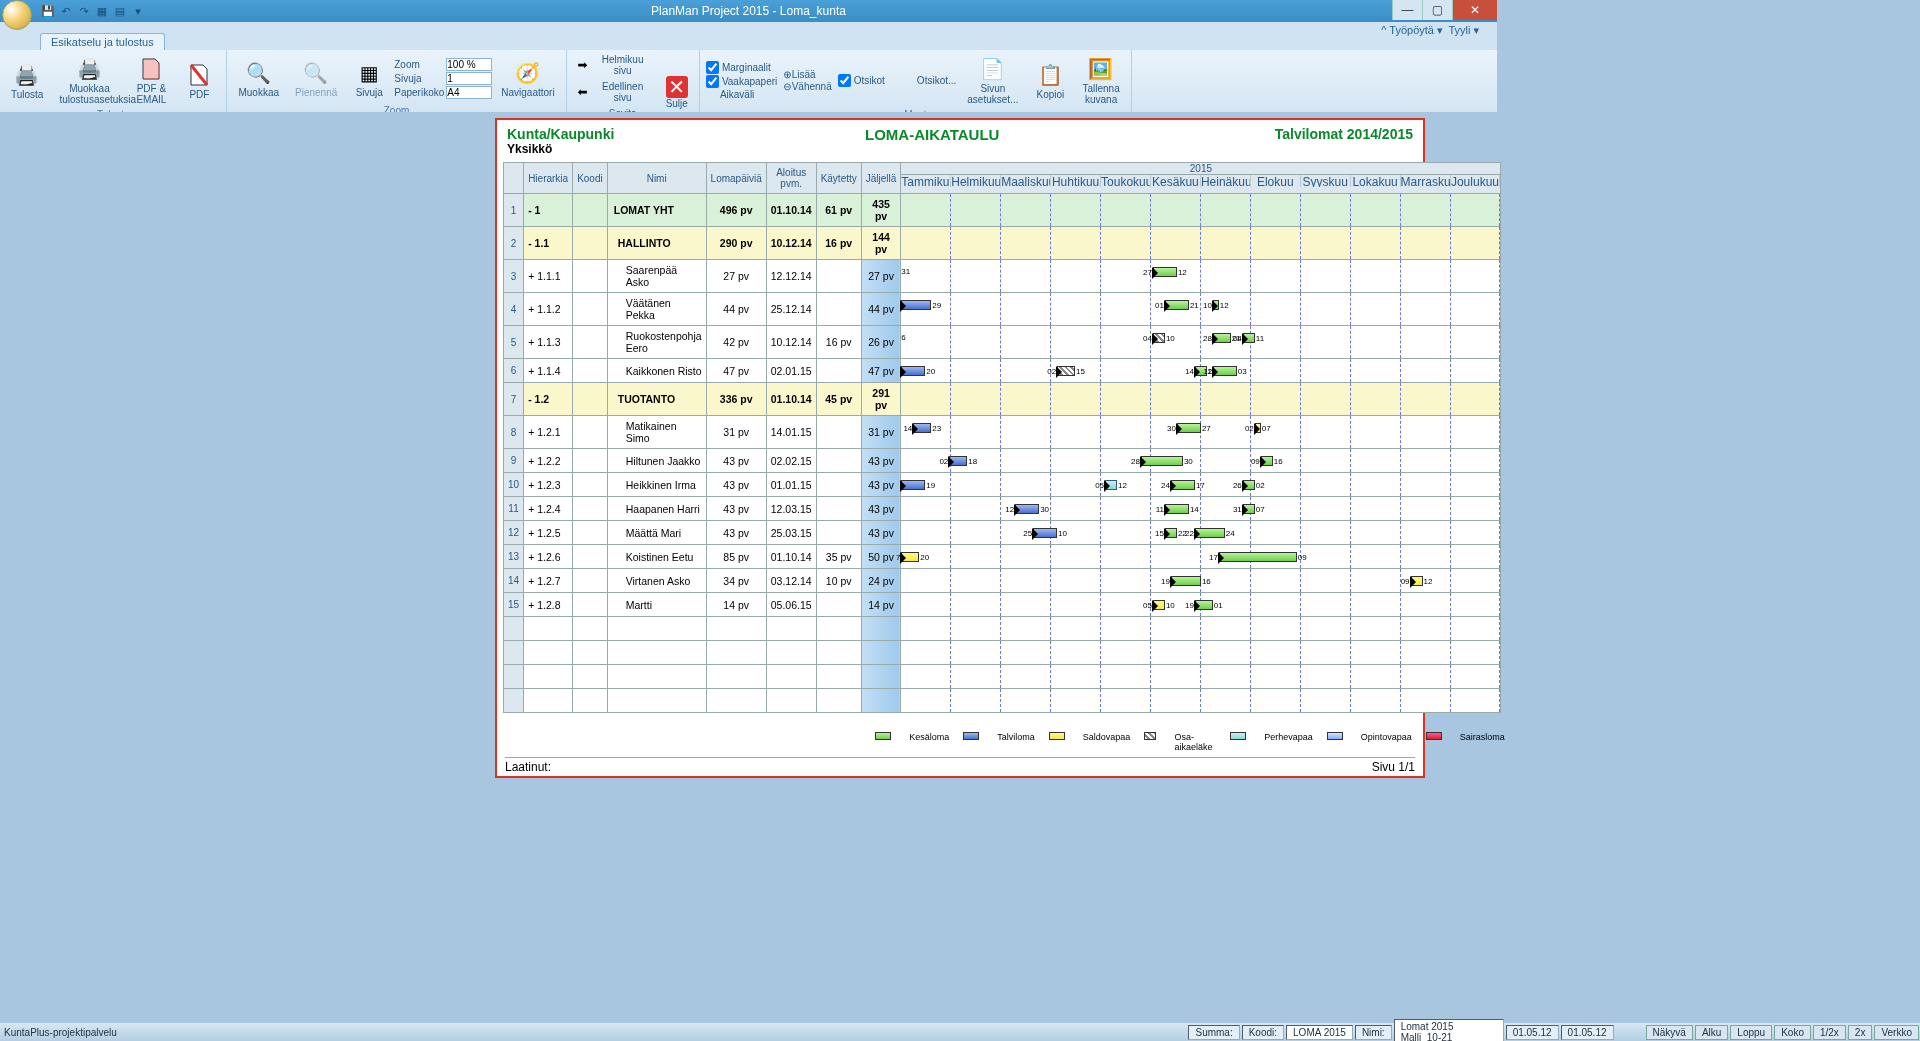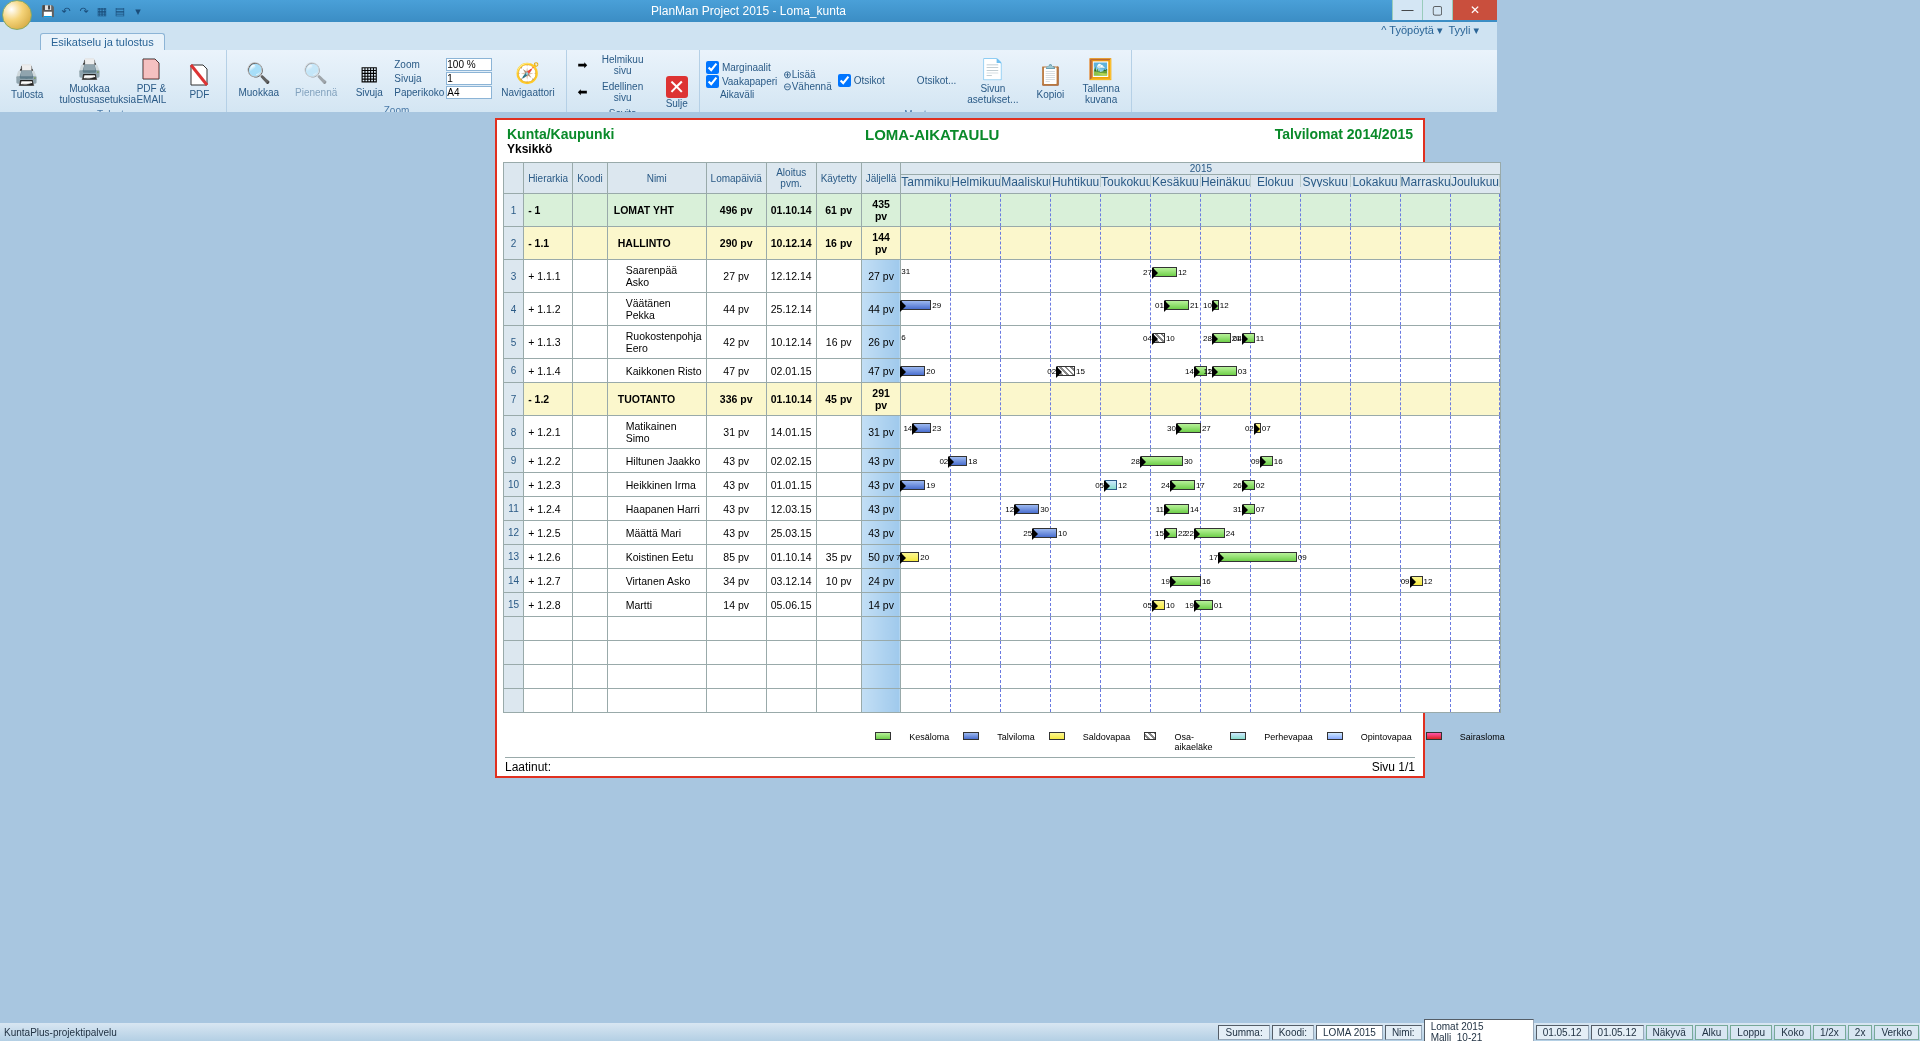--- a/index.html
+++ b/index.html
@@ -1027,21 +1027,21 @@
 <div class="status">
   <div class="l">KuntaPlus-projektipalvelu</div>
   <div class="spacer"></div>
   <div class="cell">Summa:</div>
   <div class="cell">Koodi:</div>
   <div class="cell" style="background:#fff">LOMA 2015</div>
   <div class="cell">Nimi:</div>
   <div class="cell" style="background:#fff;width:110px;overflow:hidden">Lomat 2015 Malli_10-21</div>
   <div class="cell">01.05.12</div>
   <div class="cell">01.05.12</div>
-  <div id="status-btns" style="display: flex;">
+  <div id="status-btns" style="display: flex; margin-left: 30px;">
       <div class="btn">Näkyvä</div>
       <div class="btn">Alku</div>
       <div class="btn">Loppu</div>
       <div class="btn">Koko</div>
       <div class="btn">1/2x</div>
       <div class="btn">2x</div>
       <div class="btn">Verkko</div>
     </div>
 </div>
 

